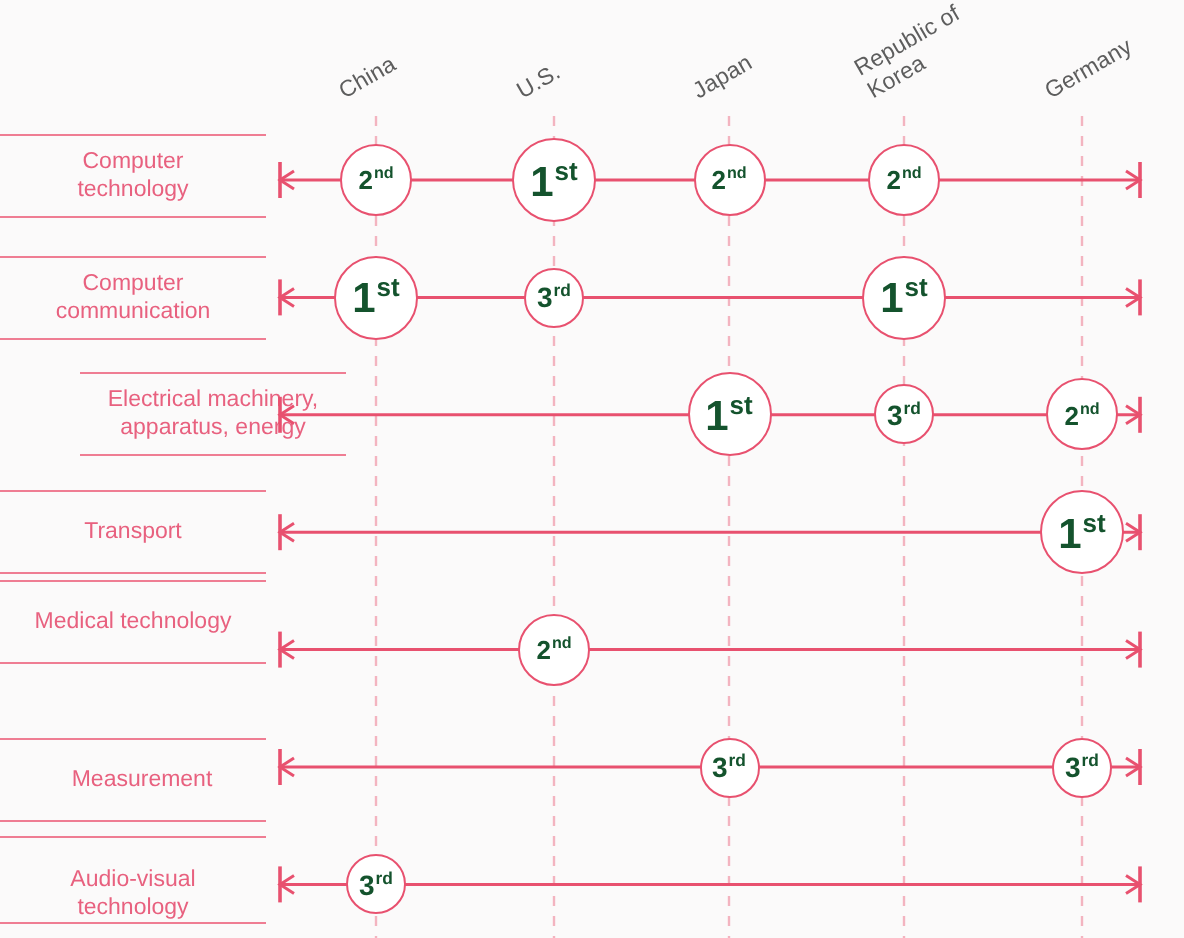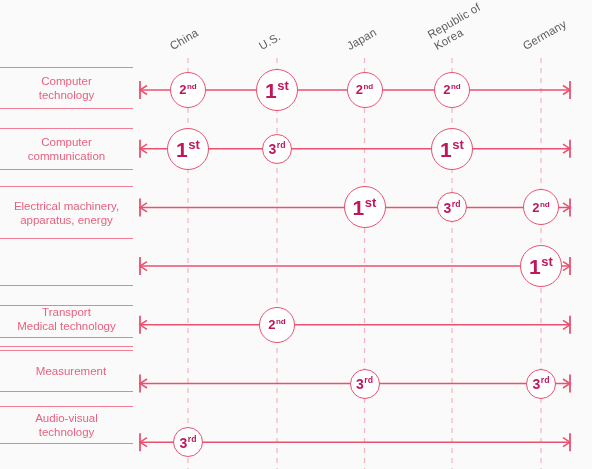--- a/index.html
+++ b/index.html
@@ -63,21 +63,21 @@
     height: 469px;
     pointer-events: none;
   }
 
   
   .bubble {
     position: absolute;
     border-radius: 50%;
     background: #ffffff;
     border: 1.5px solid #e8516f;
-    color: #be185d;
+    color: #14532d;
     display: flex;
     align-items: center;
     justify-content: center;
     box-sizing: border-box;
     font-weight: bold;
     transform: translate(-50%, -50%);
   }
   .bubble .num { line-height: 1; }
   .bubble .sup {
     font-size: 0.62em;
@@ -106,34 +106,34 @@
 
   <div id="rowlabels-layer">
       <div class="row-label" style="top: 67px; height: 42px;">
         <span>Computer
 technology</span>
       </div>
       <div class="row-label" style="top: 127.7px; height: 42px;">
         <span>Computer
 communication</span>
       </div>
-      <div class="row-label" style="top: 186.4px; height: 53px;">
+      <div class="row-label" style="top: 186.4px; height: 42px; margin-left: 40px;">
         <span>Electrical machinery,
 apparatus, energy</span>
       </div>
-      <div class="row-label" style="top: 245.1px; height: 53px; margin-top: 40px;">
+      <div class="row-label" style="top: 245.1px; height: 42px;">
         <span>Transport</span>
       </div>
-      <div class="row-label" style="top: 305px; height: 42px;">
+      <div class="row-label" style="top: 290px; height: 42px;">
         <span>Medical technology</span>
       </div>
-      <div class="row-label" style="top: 350px; height: 42px; padding-left: 13px;">
+      <div class="row-label" style="top: 369px; height: 42px; padding-left: 13px;">
         <span>Measurement</span>
       </div>
-      <div class="row-label" style="top: 406px; height: 38px;">
+      <div class="row-label" style="top: 418px; height: 44px; align-items: flex-end;">
         <span>Audio-visual
 technology</span>
       </div>
     </div>
 
   <svg id="grid-svg" viewBox="0 0 592 469">
       <line x1="188" y1="58" x2="188" y2="469" stroke="#f3b4c0" stroke-width="1.2" stroke-dasharray="5 5"></line>
       <line x1="277" y1="58" x2="277" y2="469" stroke="#f3b4c0" stroke-width="1.2" stroke-dasharray="5 5"></line>
       <line x1="364.5" y1="58" x2="364.5" y2="469" stroke="#f3b4c0" stroke-width="1.2" stroke-dasharray="5 5"></line>
       <line x1="452" y1="58" x2="452" y2="469" stroke="#f3b4c0" stroke-width="1.2" stroke-dasharray="5 5"></line>

